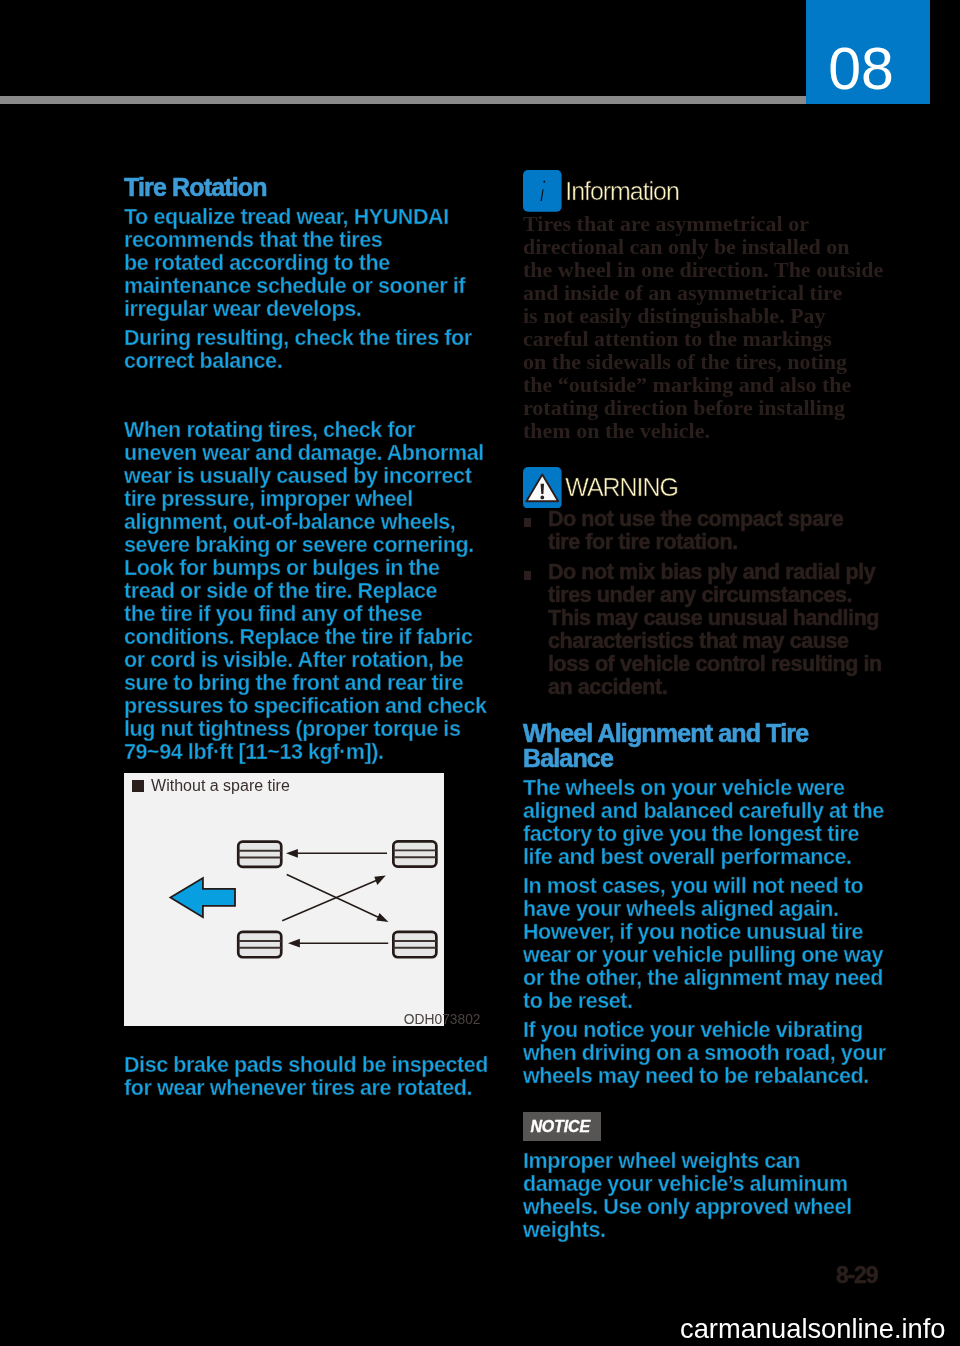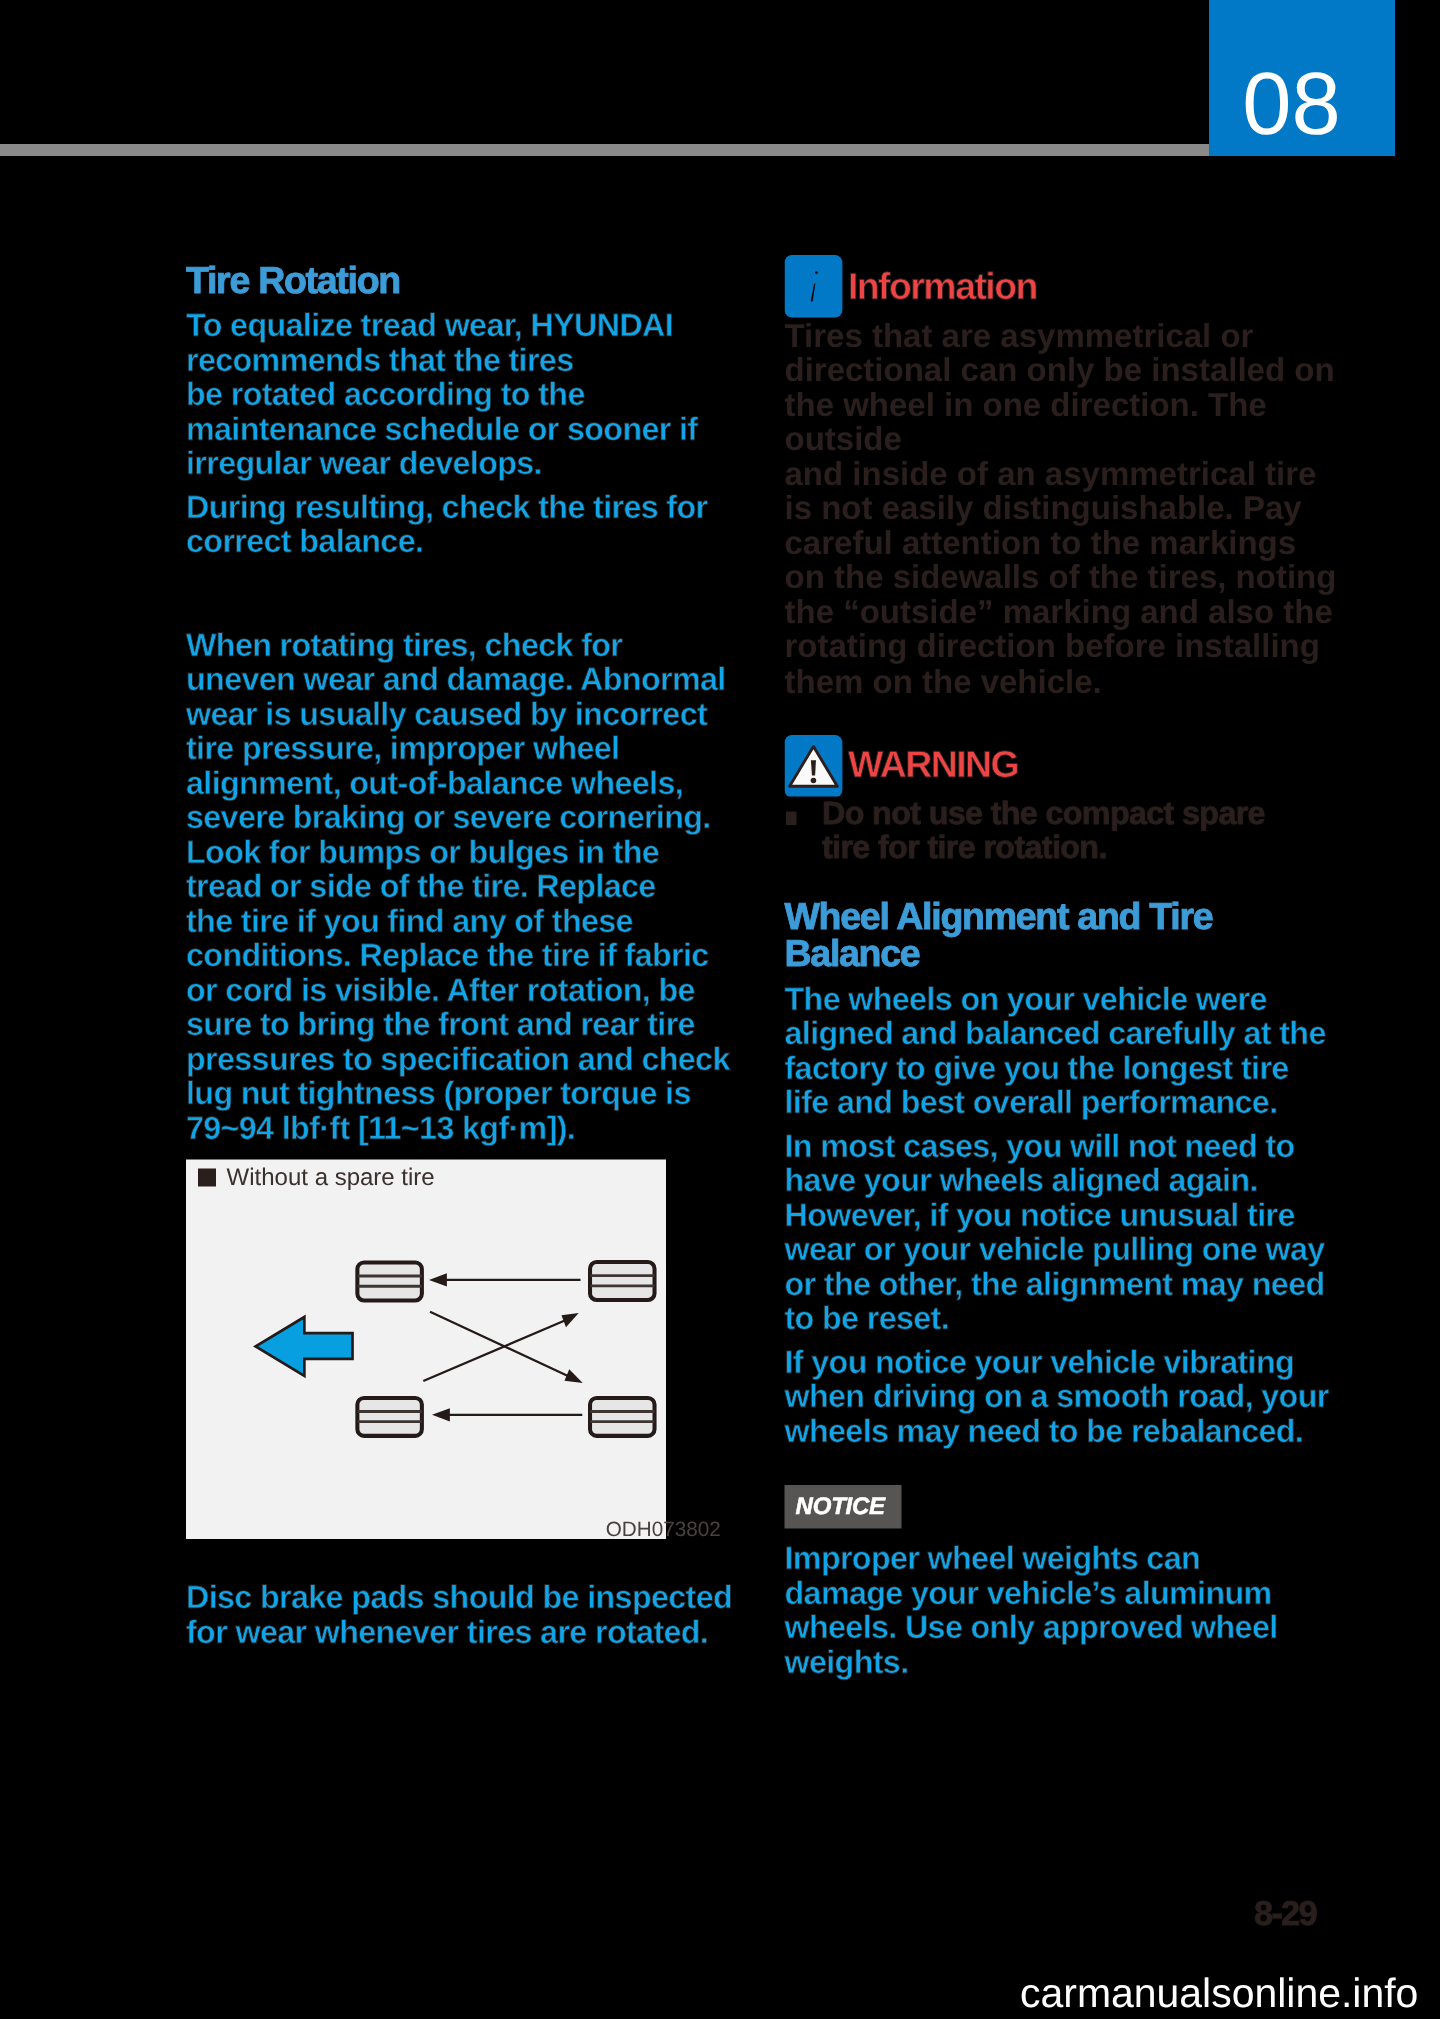--- a/index.html
+++ b/index.html
@@ -24,25 +24,25 @@
   p.body:last-child{margin-bottom:0;margin-top:46px;}
 
   
   .figure{position:absolute;left:0;width:320px;background:#f2f2f2;margin-top:28px;}
   .figcap{position:absolute;left:7.9px;top:4.2px;font-size:16px;line-height:18px;color:#3a302e;font-weight:400;}
   .figcap .sq{display:inline-block;width:12.6px;height:12.2px;background:#2a1f1c;margin-right:6.6px;vertical-align:-1px;}
   .figcode{position:absolute;left:279.8px;top:238.6px;font-size:13.8px;color:#4a4240;font-weight:400;}
 
   
   .callout-head{display:flex;align-items:center;gap:3.7px;margin-bottom:0px;}
-  .cohead-title{font-size:25px;font-weight:700;color:#ef4444;letter-spacing:-1.05px;line-height:28px;-webkit-text-stroke:0.6px #2a1f1c;}
+  .cohead-title{font-size:25px;font-weight:400;color:#fef9c3;letter-spacing:-1.05px;line-height:28px;-webkit-text-stroke:0.6px #2a1f1c;}
   .icon-sq{width:38.6px;height:41.7px;flex:0 0 auto;position:relative;line-height:0;}
 
   p.serif{white-space:pre-line;margin:0;font-size:22px;line-height:23.1px;font-weight:700;color:#2a1f1c;
-     font-family:Liberation Sans, sans-serif;letter-spacing:0px;}
+     font-family:Liberation Serif, serif;letter-spacing:0px;}
 
   ul.warn{margin:0;padding:0;list-style:none;}
   ul.warn li{white-space:pre-line;position:relative;padding-left:25px;margin-bottom:7px;font-size:21.5px;line-height:23px;
      font-weight:700;color:#2a1f1c;letter-spacing:-0.42px;-webkit-text-stroke:0.55px #2a1f1c;}
   ul.warn li:last-child{margin-bottom:0;}
   ul.warn li:before{content:"";position:absolute;left:0.9px;top:9.4px;width:7.1px;height:9px;background:#2a1f1c;}
 
   .notice-badge{display:inline-block;background:#565554;color:#fff;font-size:16px;font-weight:700;
      font-style:italic;line-height:29px;height:29px;padding:0 11.3px 0 7.4px;letter-spacing:-0.15px;
      -webkit-text-stroke:0.35px #fff;}
@@ -156,20 +156,26 @@
             <path d="M19.3 7.6 L35.2 34.2 L3.4 34.2 Z" fill="#fafafa" stroke="#2a1f1c" stroke-width="1.9" stroke-linejoin="round"></path>
             <path d="M17.6 16.8 L21.0 16.8 L20.4 27.0 L18.3 27.0 Z" fill="#2a1f1c"></path>
             <circle cx="19.3" cy="30.4" r="1.85" fill="#2a1f1c"></circle>
           </svg>
         </span>
         <span class="cohead-title">WARNING</span>
       </div>
       <ul class="warn">
         <li>Do not use the compact spare
 tire for tire rotation.</li>
+        <li>Do not mix bias ply and radial ply
+tires under any circumstances.
+This may cause unusual handling
+characteristics that may cause
+loss of vehicle control resulting in
+an accident.</li>
       </ul>
     </div>
 
     <h2 class="sec" id="wheelhead">Wheel Alignment and Tire
 Balance</h2>
     <p class="body">The wheels on your vehicle were
 aligned and balanced carefully at the
 factory to give you the longest tire
 life and best overall performance.</p>
     <p class="body">In most cases, you will not need to

